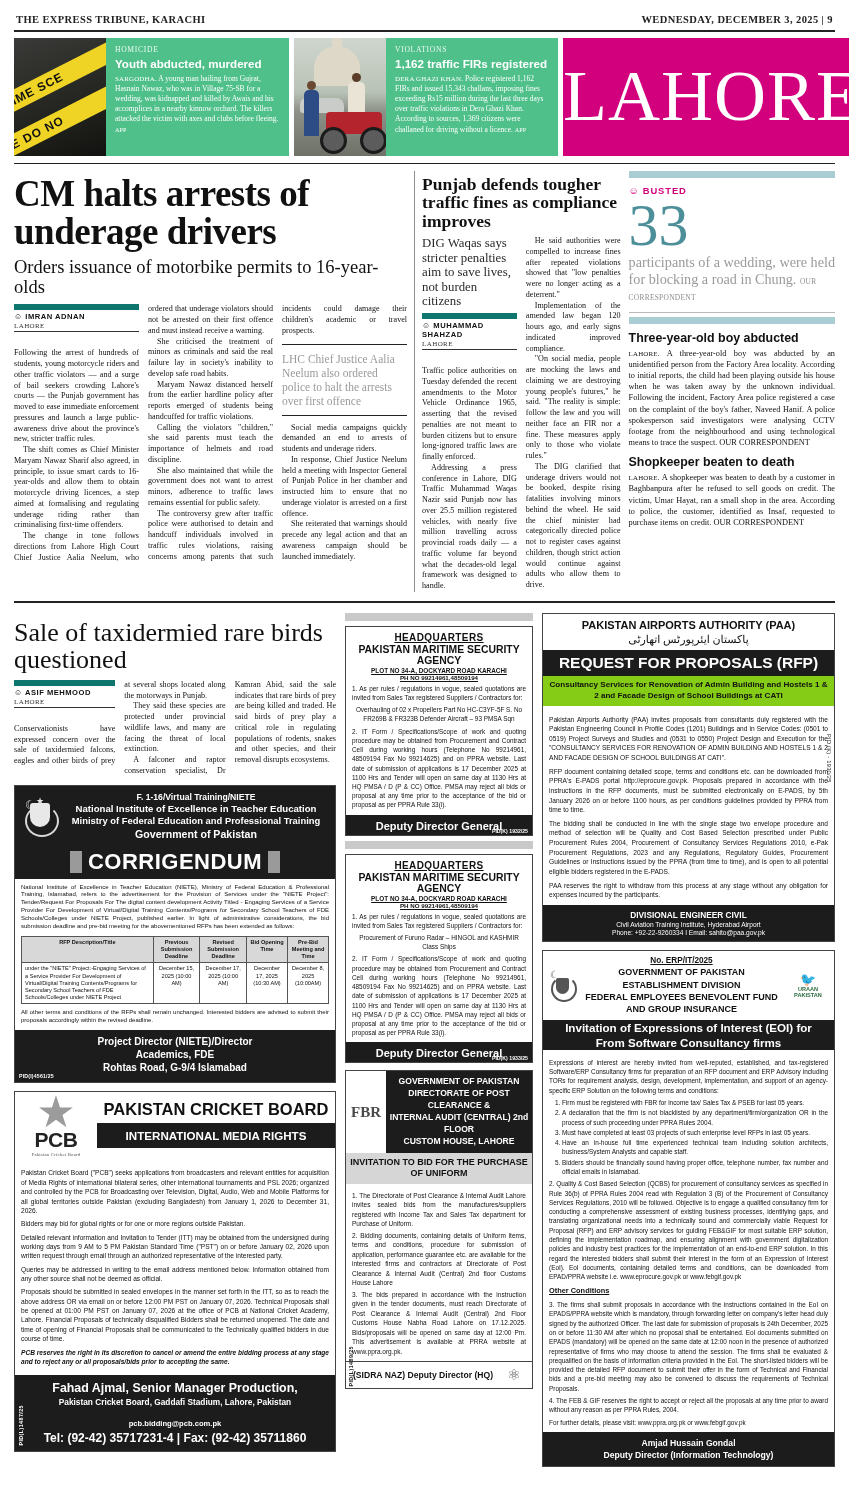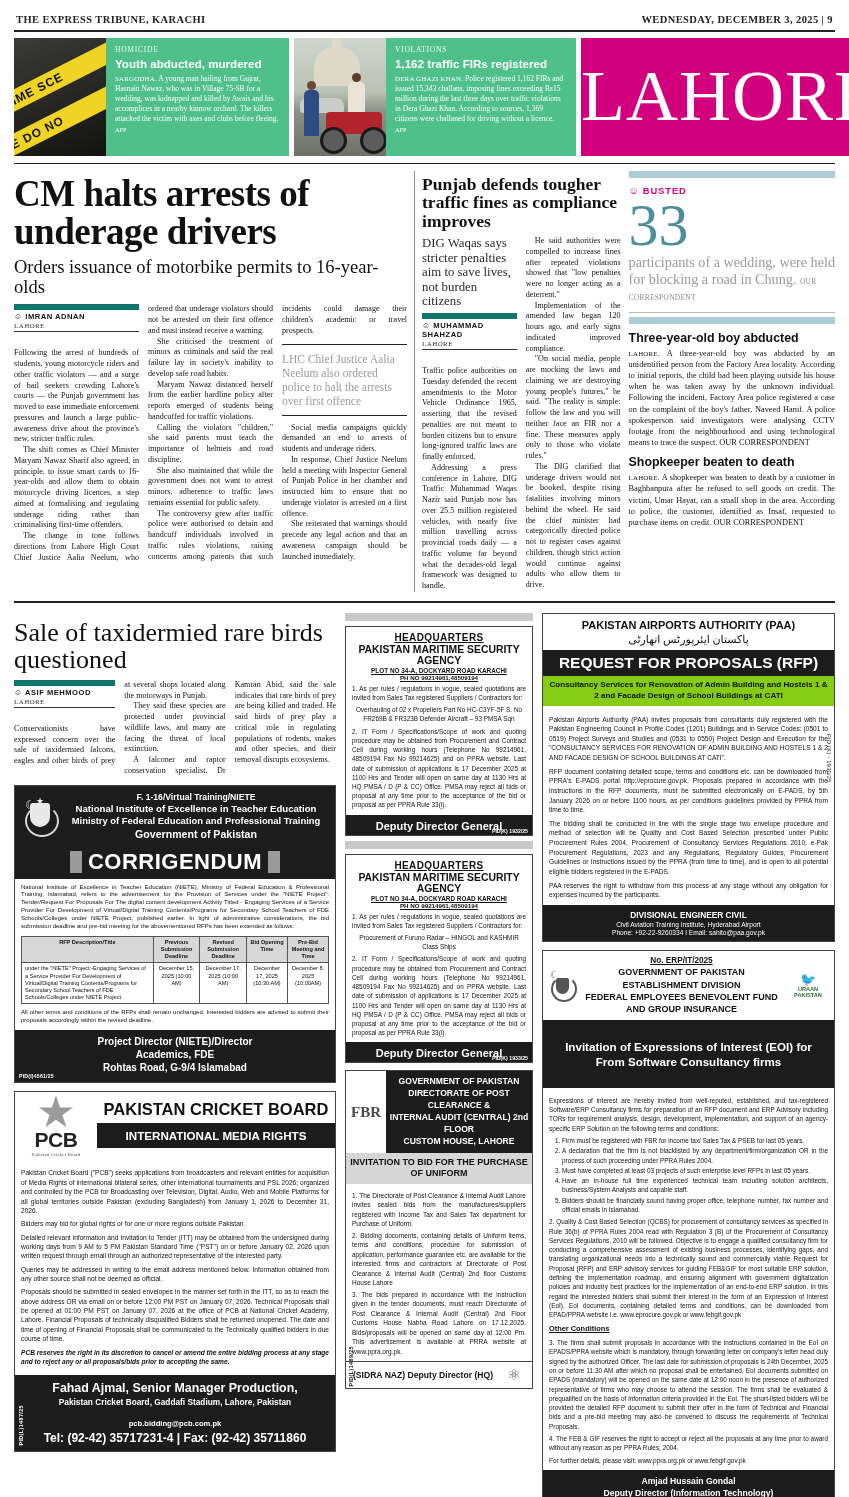--- a/index.html
+++ b/index.html
@@ -12,21 +12,21 @@
   .mast-right{font-family:"Liberation Serif",serif;font-size:10.5px;letter-spacing:.4px;font-weight:700;color:#222;}
   .rule-thin{height:1px;background:#222;}
   .rule-thick{height:2px;background:#222;}
 
   
   .teaser{display:flex;gap:5px;margin-top:6px;height:118px;}
   .tz{display:flex;flex:0 0 auto;}
   .tz-photo{width:92px;position:relative;overflow:hidden;background:#2b2b2b;}
   .tz-body{background:#4fc08a;color:#fff;padding:7px 9px 5px 9px;box-sizing:border-box;}
   .tz1 .tz-body{width:183px;}
-  .tz2 .tz-body{width:190px;}
+  .tz2 .tz-body{width:172px;}
   .tz-kicker{font-family:"Liberation Serif",serif;font-size:7.6px;letter-spacing:.7px;text-transform:uppercase;color:#eafaf1;margin-bottom:3px;}
   .tz-head{font-family:"Liberation Sans",sans-serif;font-weight:700;font-size:11.6px;line-height:1.12;margin-bottom:4px;}
   .tz-text{font-family:"Liberation Serif",serif;font-size:7.5px;line-height:1.35;}
   .dateline{font-variant:small-caps;font-size:6.9px;letter-spacing:.2px;}
   .agency{font-variant:small-caps;font-size:6.2px;}
   .lahore-block{flex:1;background:#d3007e;display:flex;align-items:center;justify-content:center;}
   .lahore-word{font-family:"Liberation Serif",serif;color:#fff;font-size:72px;line-height:.8;letter-spacing:1px;}
 
   
   .tape-bg{position:absolute;inset:0;background:linear-gradient(160deg,#3a3a38 0%,#23231f 60%,#121210 100%);}
@@ -175,21 +175,21 @@
   .paa-foot .a2{font-family:"Liberation Sans",sans-serif;font-size:6.6px;margin-top:1px;}
   .sidepid{position:absolute;right:2px;top:120px;writing-mode:vertical-rl;font-family:"Liberation Sans",sans-serif;font-size:5.6px;color:#222;letter-spacing:.3px;}
 
   
   .feb-head{display:flex;align-items:center;padding:4px 5px;}
   .feb-emblem{width:28px;height:32px;position:relative;flex:0 0 28px;}
   .feb-mid{flex:1;text-align:center;font-family:"Liberation Sans",sans-serif;font-weight:700;font-size:9px;line-height:1.38;}
   .feb-urn{width:42px;text-align:center;}
   .feb-urn .bird{font-size:13px;color:#2b6b3f;line-height:1;}
   .feb-urn .t1{font-family:"Liberation Sans",sans-serif;font-weight:700;font-size:5.6px;color:#2b6b3f;}
-  .feb-band{background:#1c1c1c;color:#fff;text-align:center;font-family:"Liberation Sans",sans-serif;font-weight:700;font-size:11.6px;line-height:1.3;padding:19px 4px;}
+  .feb-band{background:#1c1c1c;color:#fff;text-align:center;font-family:"Liberation Sans",sans-serif;font-weight:700;font-size:11.6px;line-height:1.3;padding:0 4px;}
   .feb-body{font-family:"Liberation Sans",sans-serif;font-size:6.4px;line-height:1.45;text-align:justify;}
   .feb-body p{margin:3px 0 0 0;}
   ol.feb{margin:3px 0 0 0;padding-left:13px;}
   ol.feb li{font-family:"Liberation Sans",sans-serif;font-size:6.4px;line-height:1.45;text-align:justify;margin-bottom:1px;}
   .feb-sub{font-family:"Liberation Sans",sans-serif;font-weight:700;font-size:7.4px;text-decoration:underline;margin-top:5px;}
   .feb-foot{background:#1c1c1c;color:#fff;text-align:center;padding:5px 4px;position:relative;}
   .feb-foot div{font-family:"Liberation Sans",sans-serif;font-weight:700;font-size:8.6px;line-height:1.42;}
 </style>
 </head>
 <body>

